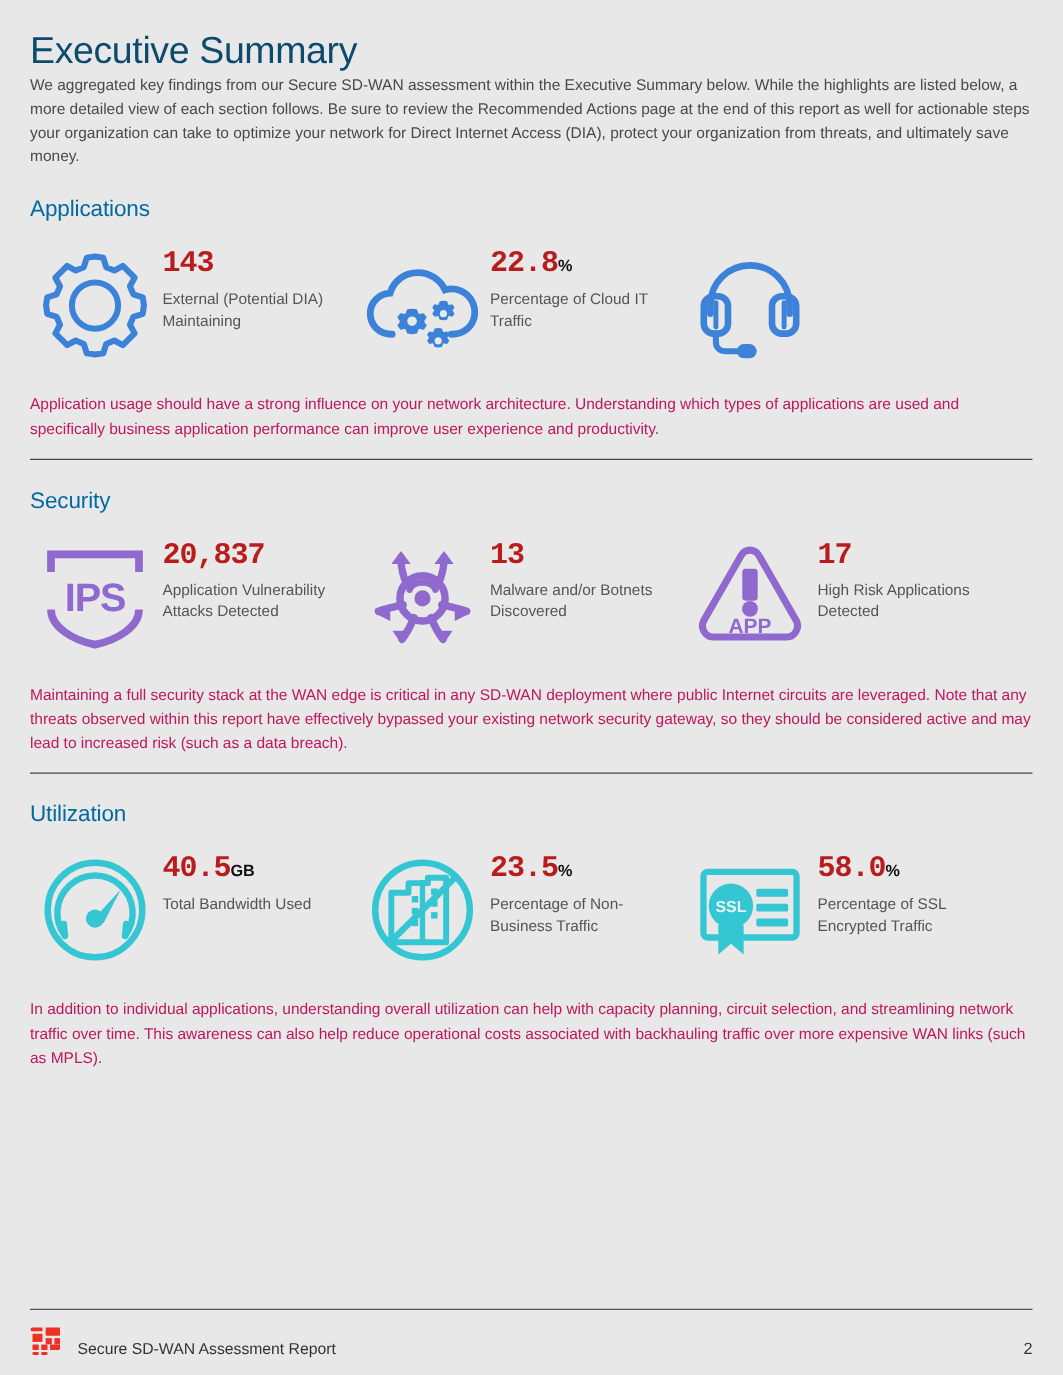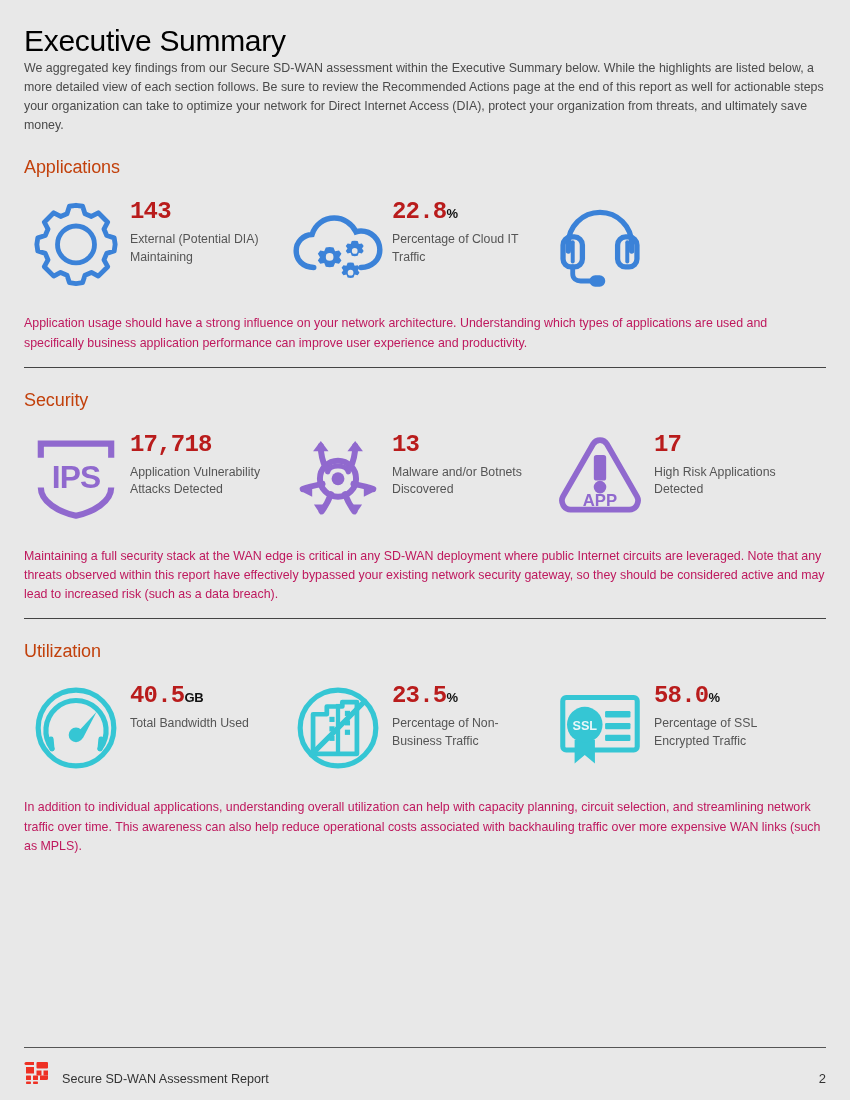--- a/index.html
+++ b/index.html
@@ -17,37 +17,37 @@
     height: 1100px;
     background: #e8e8e8;
     padding: 0 24px;
   }
 
   
   .page-title {
     font-size: 30px;
     font-weight: 400;
     letter-spacing: -0.3px;
-    color: #000000;
+    color: #0c4a6e;
     padding-top: 24px;
     line-height: 1.15;
   }
   .intro {
     font-size: 12.4px;
     line-height: 1.55;
     color: #4a4a4a;
     max-width: 802px;
   }
 
   
   .section { margin-top: 22px; }
   .section-title {
     font-size: 18px;
     font-weight: 400;
-    color: #c2410c;
+    color: #0369a1;
     margin-bottom: 8px;
     letter-spacing: -0.1px;
   }
   .cards {
     display: flex;
     align-items: flex-start;
   }
   .card {
     display: flex;
     align-items: flex-start;
@@ -209,21 +209,21 @@
       <div class="card">
         <div class="icon-wrap">
           <svg width="88" height="88" viewBox="0 0 100 100" fill="none">
             <path d="M10 28 V12 H90 V28" stroke="#9069ce" stroke-width="7" stroke-linejoin="miter"></path>
             <path d="M10 62 C10 78 30 90 50 94 C70 90 90 78 90 62" stroke="#9069ce" stroke-width="7" stroke-linecap="butt"></path>
             <text x="50" y="63" text-anchor="middle" font-family="'Liberation Sans', sans-serif" font-size="36" font-weight="bold" fill="#9069ce" letter-spacing="-1">IPS</text>
           </svg>
         </div>
         <div class="text">
           <div>
-            <span class="stat-value">17,718</span><span class="stat-unit"></span>
+            <span class="stat-value">20,837</span><span class="stat-unit"></span>
           </div>
           <div class="stat-label">Application Vulnerability Attacks Detected</div>
         </div>
       </div>
 
       <div class="card">
         <div class="icon-wrap">
           <svg width="86" height="86" viewBox="0 0 100 100" fill="none" stroke="#9069ce" stroke-width="7" stroke-linecap="round">
             <circle cx="50" cy="52" r="21"></circle>
             <circle cx="50" cy="52" r="7.5" fill="#9069ce" stroke="none"></circle>

